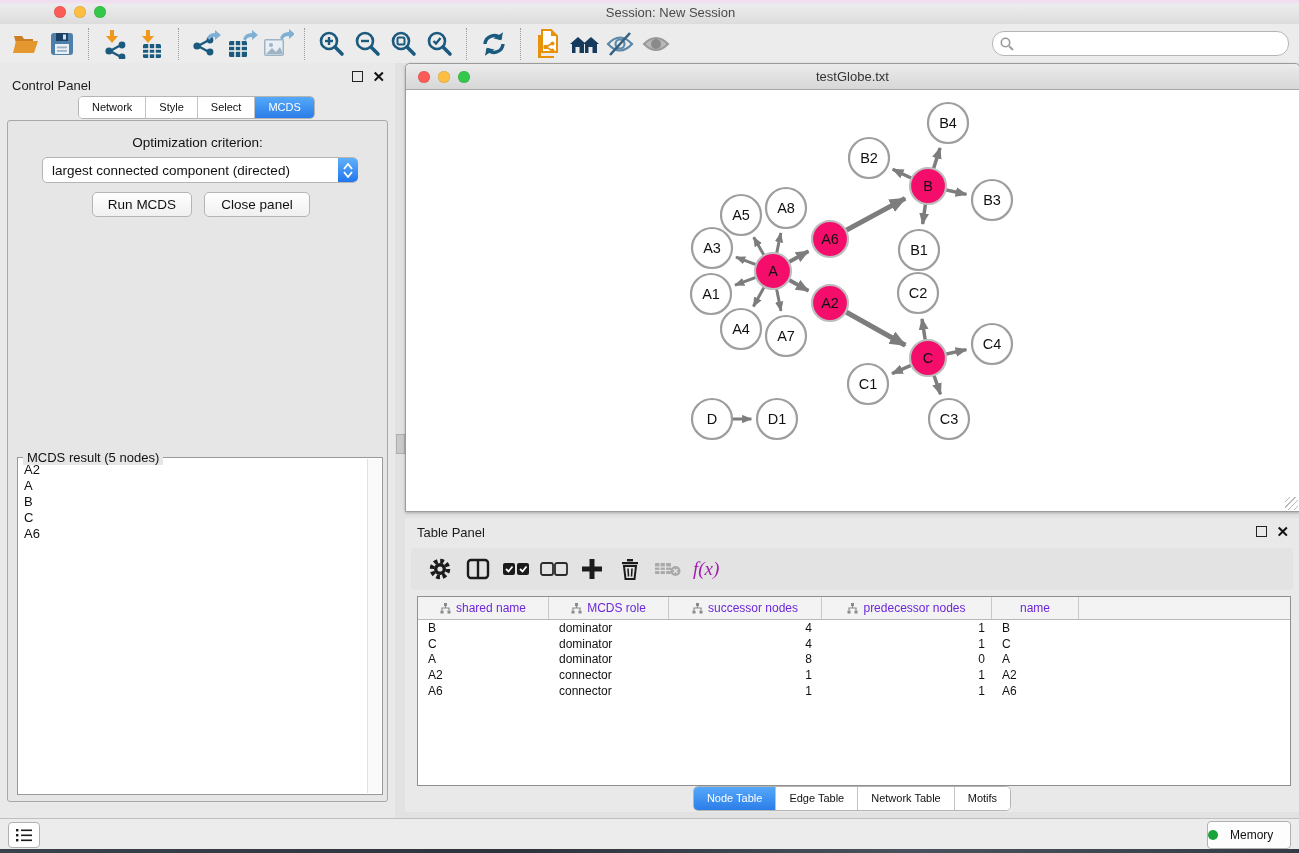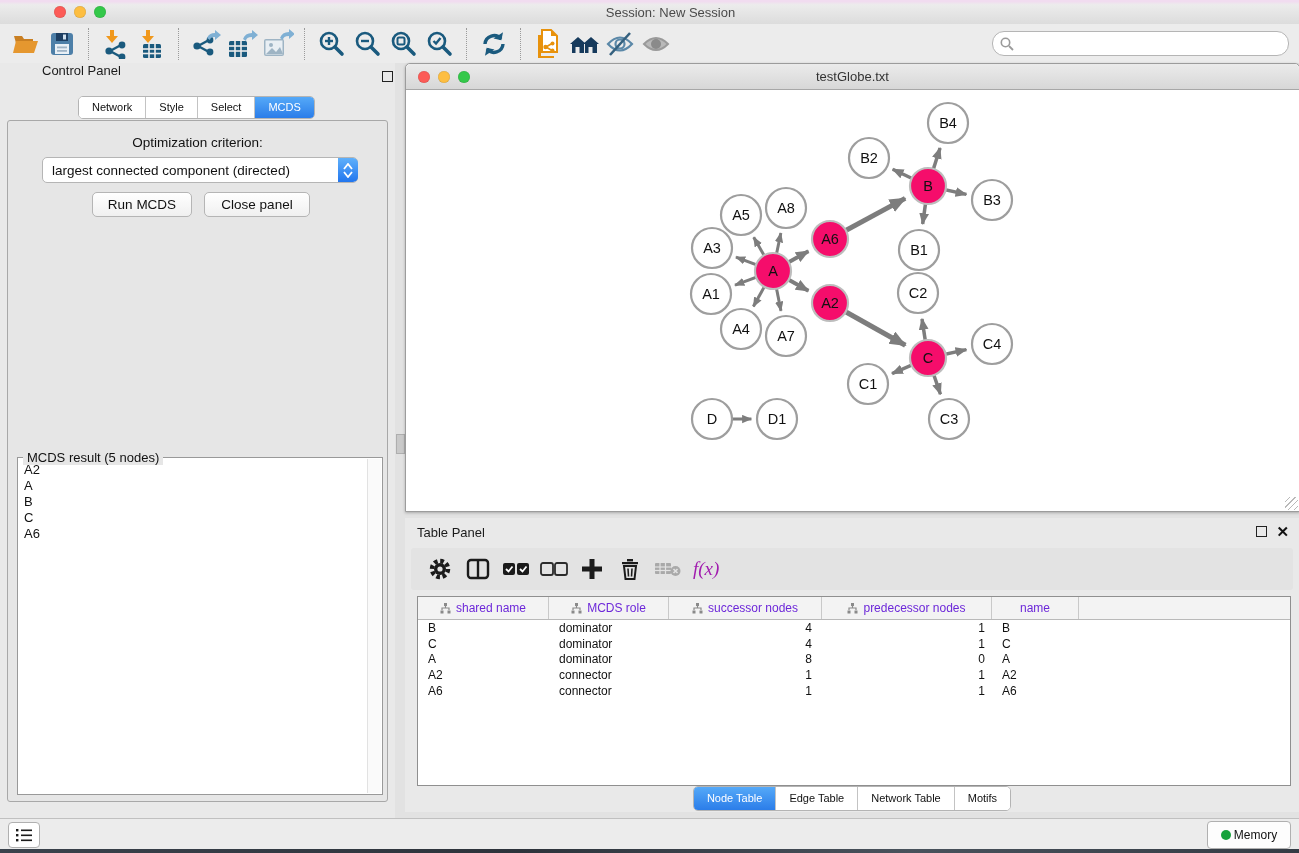--- a/index.html
+++ b/index.html
@@ -19,21 +19,21 @@
   .tsep{width:1px;height:32px;border-left:1px dotted #9a9a9a;margin:0 8px;flex:0 0 auto;}
   #search-wrap{position:absolute;right:10px;top:7px;width:295px;height:23px;background:#fff;border:1px solid #b5b5b5;border-radius:12px;display:flex;align-items:center;}
   #search-wrap svg{margin-left:7px;}
   #search-input{border:none;outline:none;flex:1;height:18px;font-size:12px;background:transparent;margin-right:8px;}
 
   
   #workspace{position:absolute;left:0;top:63px;width:1299px;height:755px;background:#e2e2e2;}
 
   
   #control-panel{position:absolute;left:0;top:0;width:395px;height:755px;background:#e9e9e9;}
-  #cp-header{position:absolute;left:0;top:0;width:100%;height:30px;display:flex;align-items:flex-start;padding-left:30px;}
+  #cp-header{position:absolute;left:0;top:0;width:100%;height:30px;display:flex;align-items:flex-end;}
   #cp-title{font-size:13px;color:#1b1b1b;margin-left:12px;}
   .panel-btns{position:absolute;right:10px;top:8px;display:flex;gap:9px;align-items:center;}
   .float-btn{width:9px;height:9px;border:1.5px solid #222;display:inline-block;}
   .close-btn{font-size:15px;font-weight:bold;color:#111;line-height:10px;}
   .segctl{display:flex;border:1px solid #b4b4b4;border-radius:5px;background:#fff;overflow:hidden;height:21px;}
   #cp-tabs{position:absolute;left:78px;top:33px;}
   .seg{padding:0 13px;font-size:11px;line-height:21px;color:#111;border-right:1px solid #c3c3c3;background:#fff;}
   .seg:last-child{border-right:none;}
   .seg.sel{background:linear-gradient(#55a9f8,#2b7de9);color:#fff;}
   #cp-content{position:absolute;left:7px;top:57px;width:379px;height:680px;border:1px solid #a8a8a8;border-radius:3px;background:#e6e6e6;}
@@ -73,21 +73,21 @@
   .nt-hcell{display:flex;align-items:center;justify-content:center;gap:5px;font-size:12px;color:#6d28d9;border-right:1px solid #c9c9c9;box-sizing:border-box;}
   .nt-row{display:flex;height:15.8px;align-items:center;}
   .nt-cell{font-size:12px;color:#111;box-sizing:border-box;white-space:nowrap;overflow:hidden;}
   #tp-tabs{position:absolute;left:0;right:0;top:268px;display:flex;justify-content:center;}
   #tp-tabs .segctl{height:23px;}
   #tp-tabs .seg{line-height:23px;}
 
   
   #statusbar{position:absolute;left:0;top:818px;width:1299px;height:31px;background:#ececec;border-top:1px solid #c0c0c0;}
   #status-left-btn{position:absolute;left:8px;top:3px;width:30px;height:24px;background:#fff;border:1px solid #b0b0b0;border-radius:4px;display:flex;align-items:center;justify-content:center;}
-  #memory-btn{position:absolute;right:8px;top:2px;width:82px;height:26px;background:#fdfdfd;border:1px solid #b0b0b0;border-radius:4px;display:flex;align-items:center;justify-content:center;gap:3px;}
+  #memory-btn{position:absolute;right:8px;top:2px;width:82px;height:26px;background:#fdfdfd;border:1px solid #b0b0b0;border-radius:4px;display:flex;align-items:center;justify-content:flex-start;gap:12px;}
   #memory-dot{width:10px;height:10px;border-radius:50%;background:#17a23c;}
   #memory-label{font-size:12px;color:#111;}
   #bottom-strip{position:absolute;left:0;top:849px;width:1299px;height:4px;background:linear-gradient(90deg,#3a424c,#2d333b 40%,#49525c 70%,#343b44);}
 </style>
 </head>
 <body>
 
 <div id="titlebar">
   <span class="traffic t-red"></span>
   <span class="traffic t-yellow"></span>

